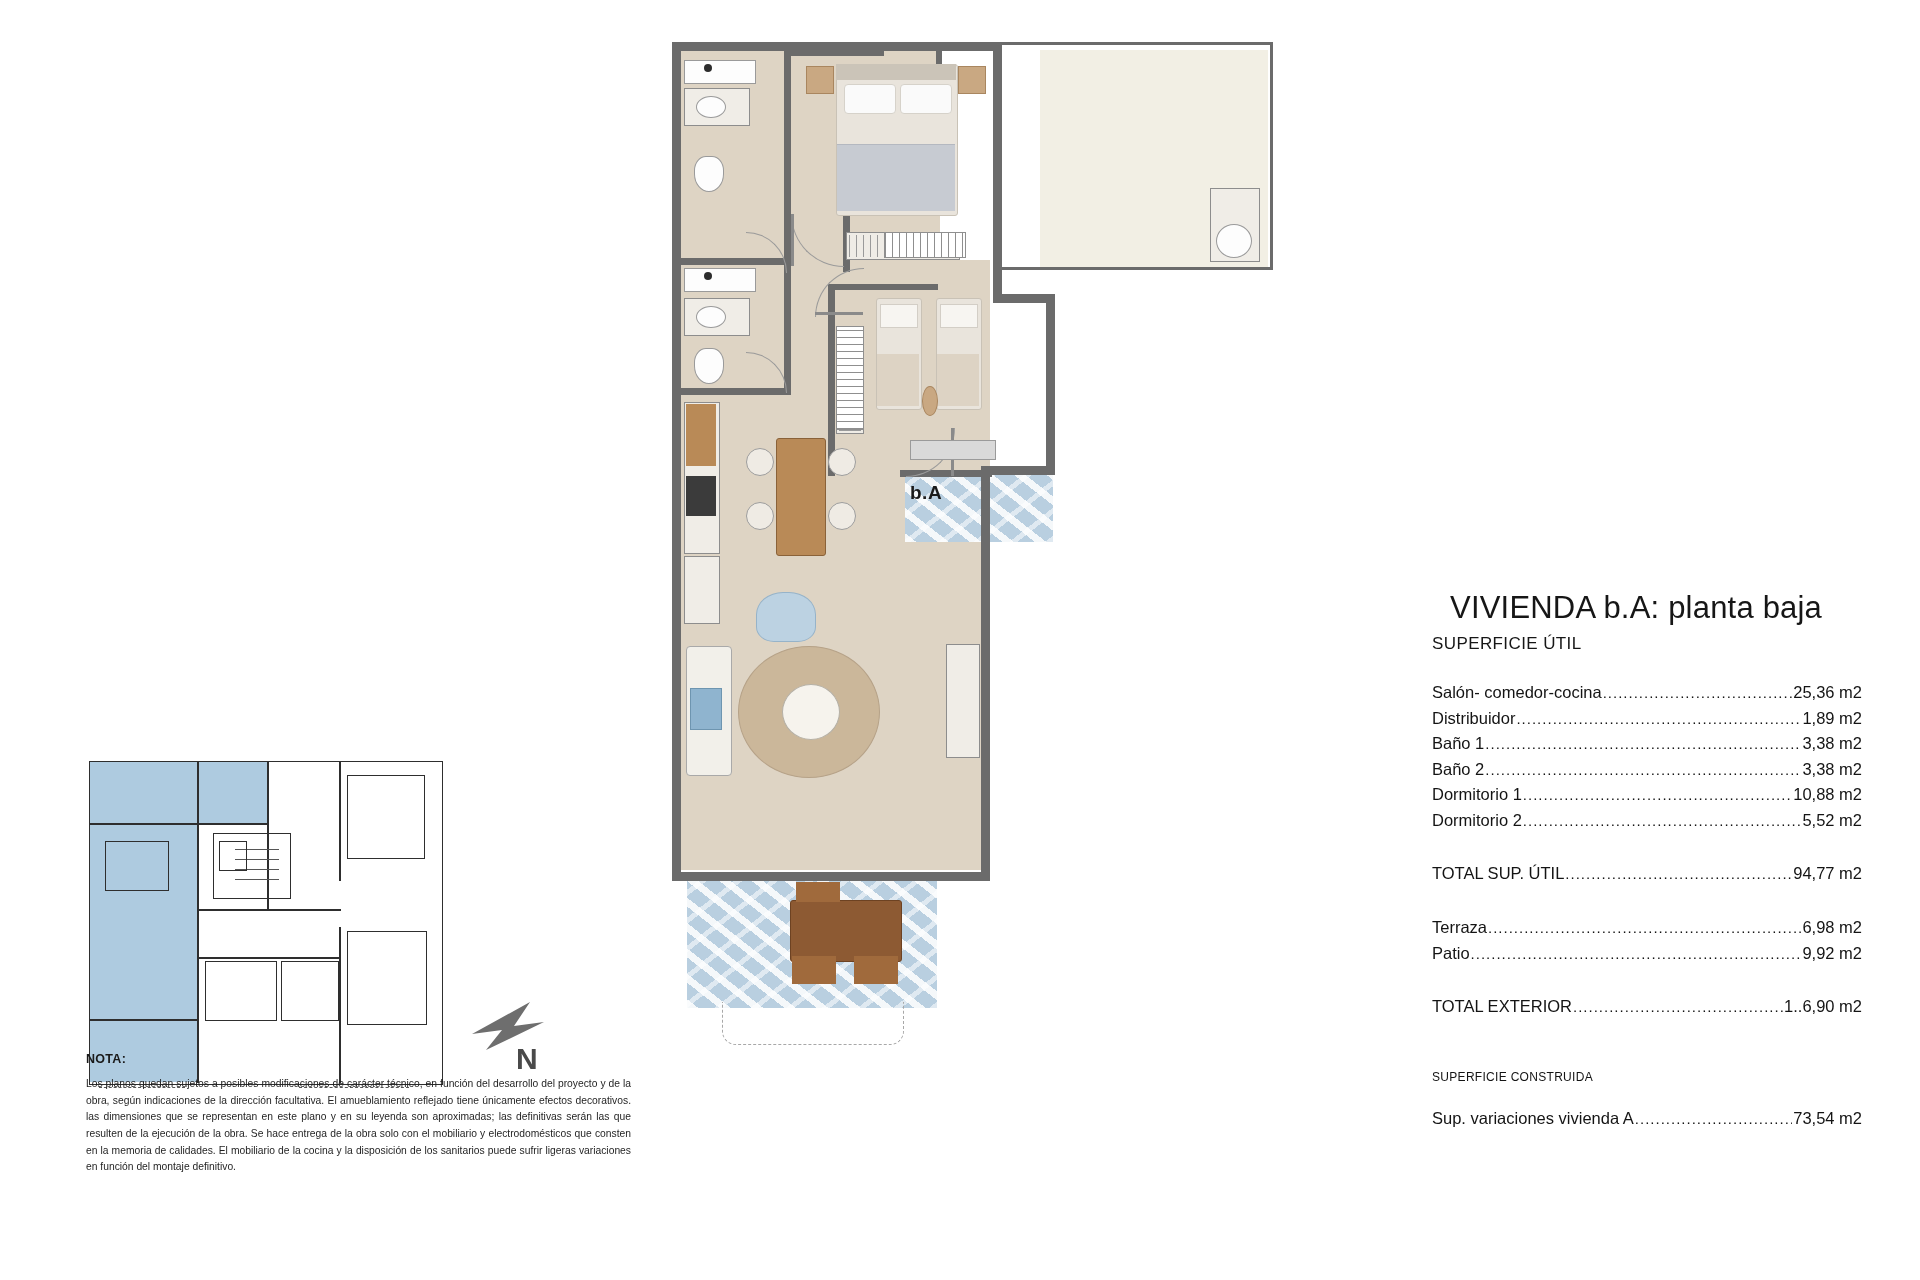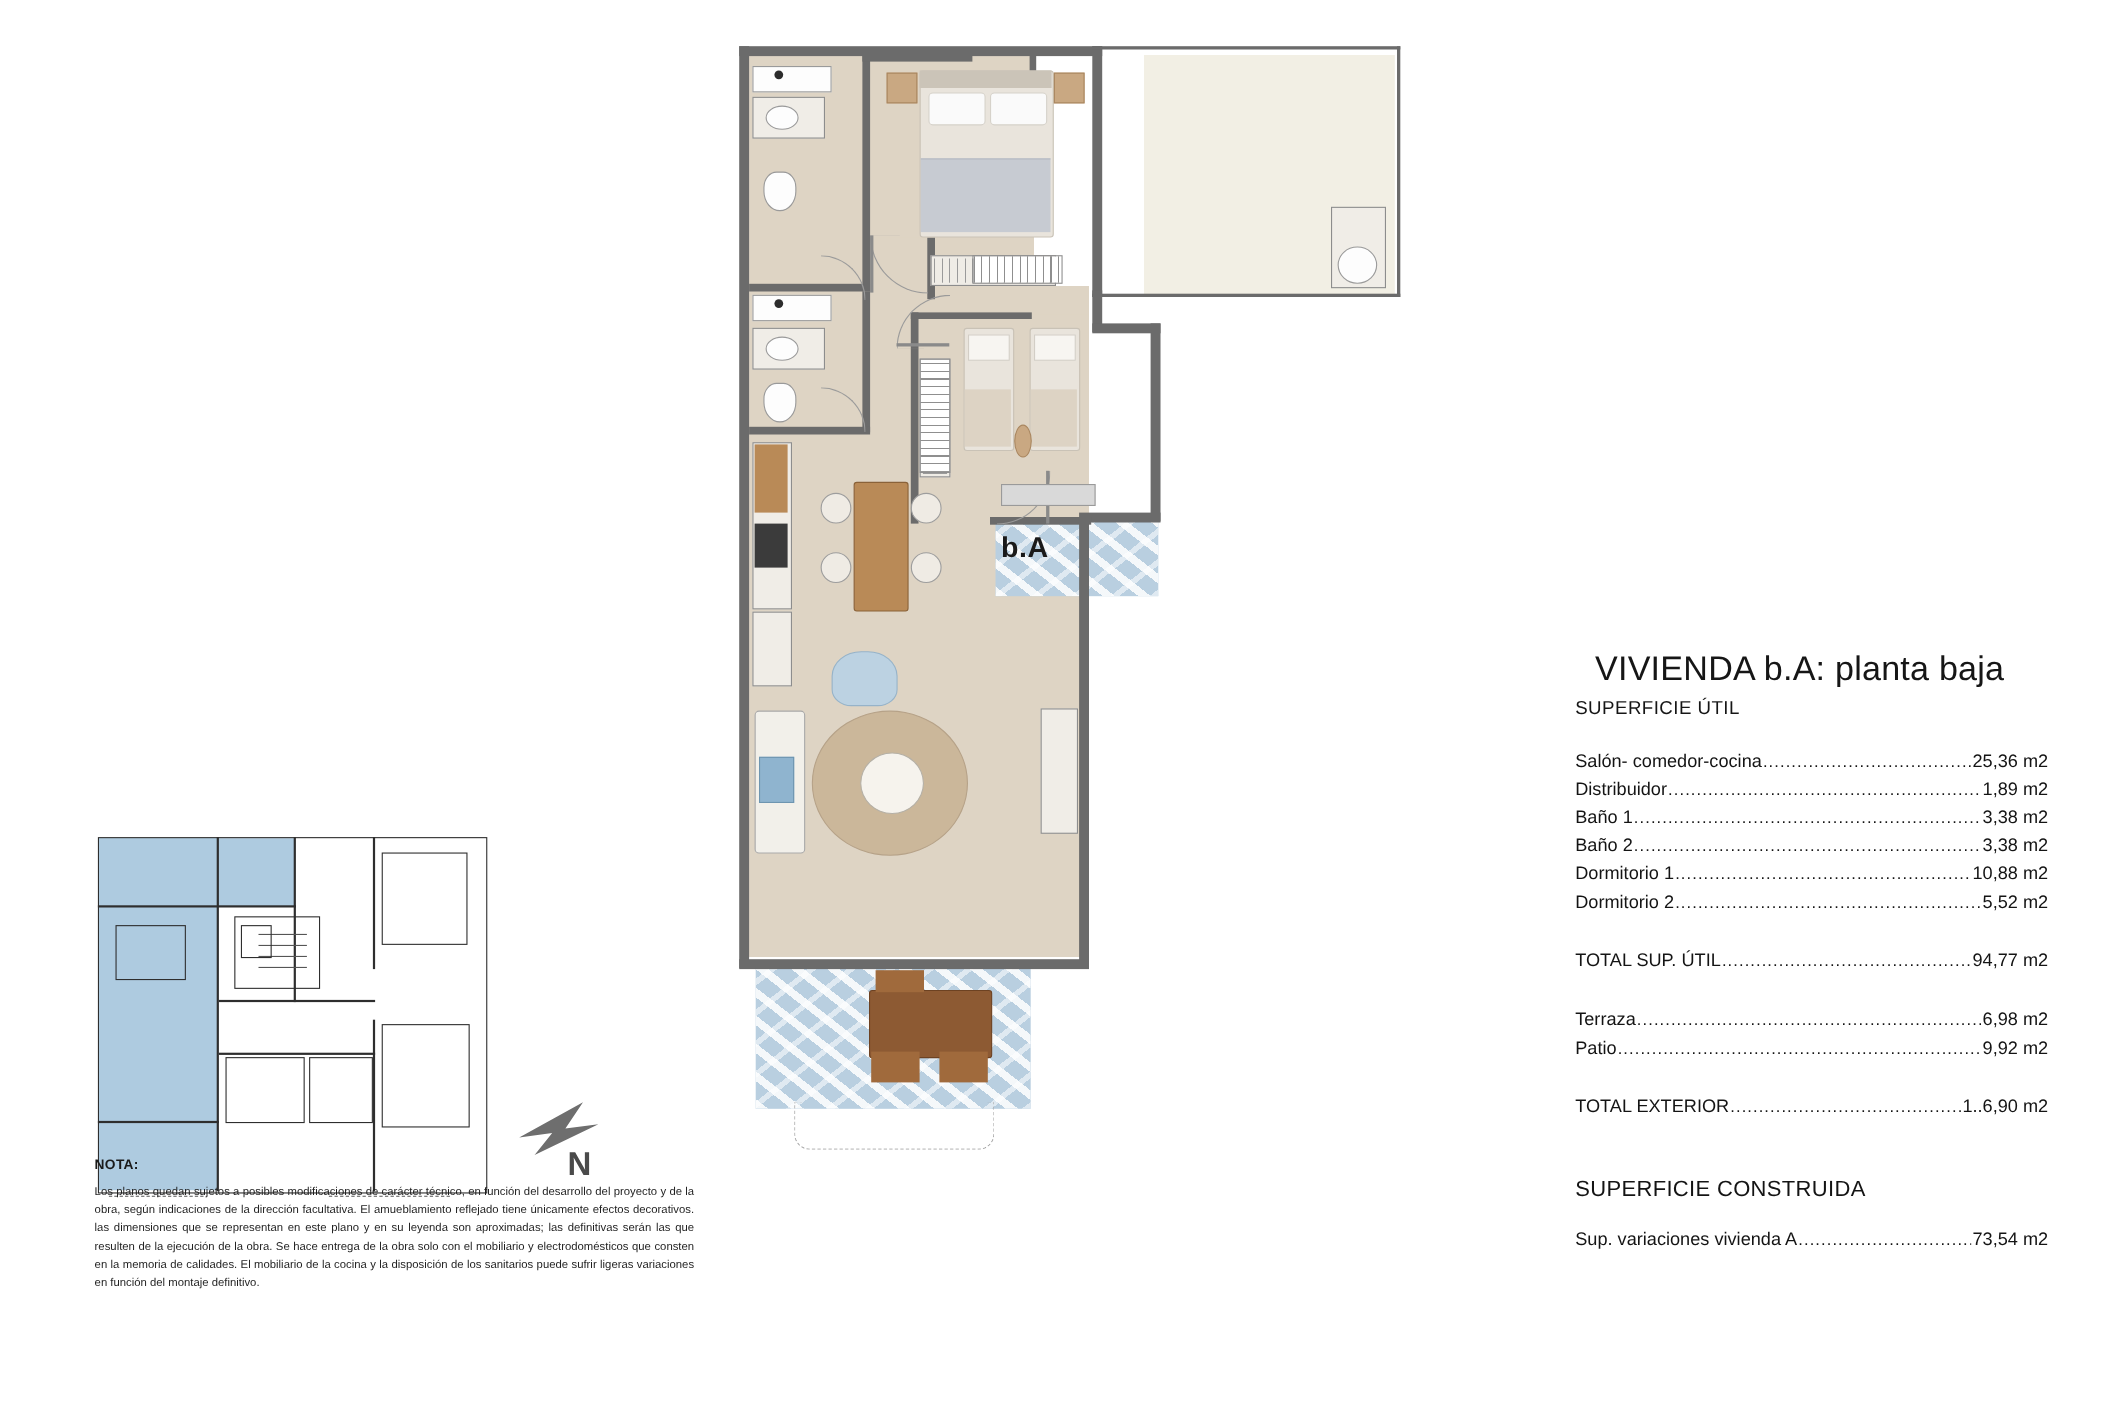--- a/index.html
+++ b/index.html
@@ -138,21 +138,21 @@
     border: 1px solid #8f8f8f;
   }
   .dashed-box {
     position: absolute;
     border: 1px dashed #a8a8a8;
   }
   .label-ba {
     position: absolute;
     font-family: "Liberation Sans", sans-serif;
     font-weight: bold;
-    font-size: 26px;
+    font-size: 19px;
     color: #1a1a1a;
     letter-spacing: .5px;
   }
 
   
   #keyplan {
     position: absolute;
     left: 85px;
     top: 757px;
     width: 370px;
@@ -256,21 +256,21 @@
     white-space: nowrap;
     margin: 0 1px;
     color: #141414;
     letter-spacing: 1px;
     font-size: 15px;
   }
   .row .val { flex: 0 0 auto; }
   .gap-lg { height: 28px; }
   .gap-md { height: 22px; }
   .sec-title {
-    font-size: 20px;
+    font-size: 12px;
     color: #141414;
     letter-spacing: .3px;
   }
 </style>
 </head>
 <body>
 
 <div id="floorplan">
 
   <div class="room-floor" style="left:20px; top:14px; width:260px; height:210px;"></div>

